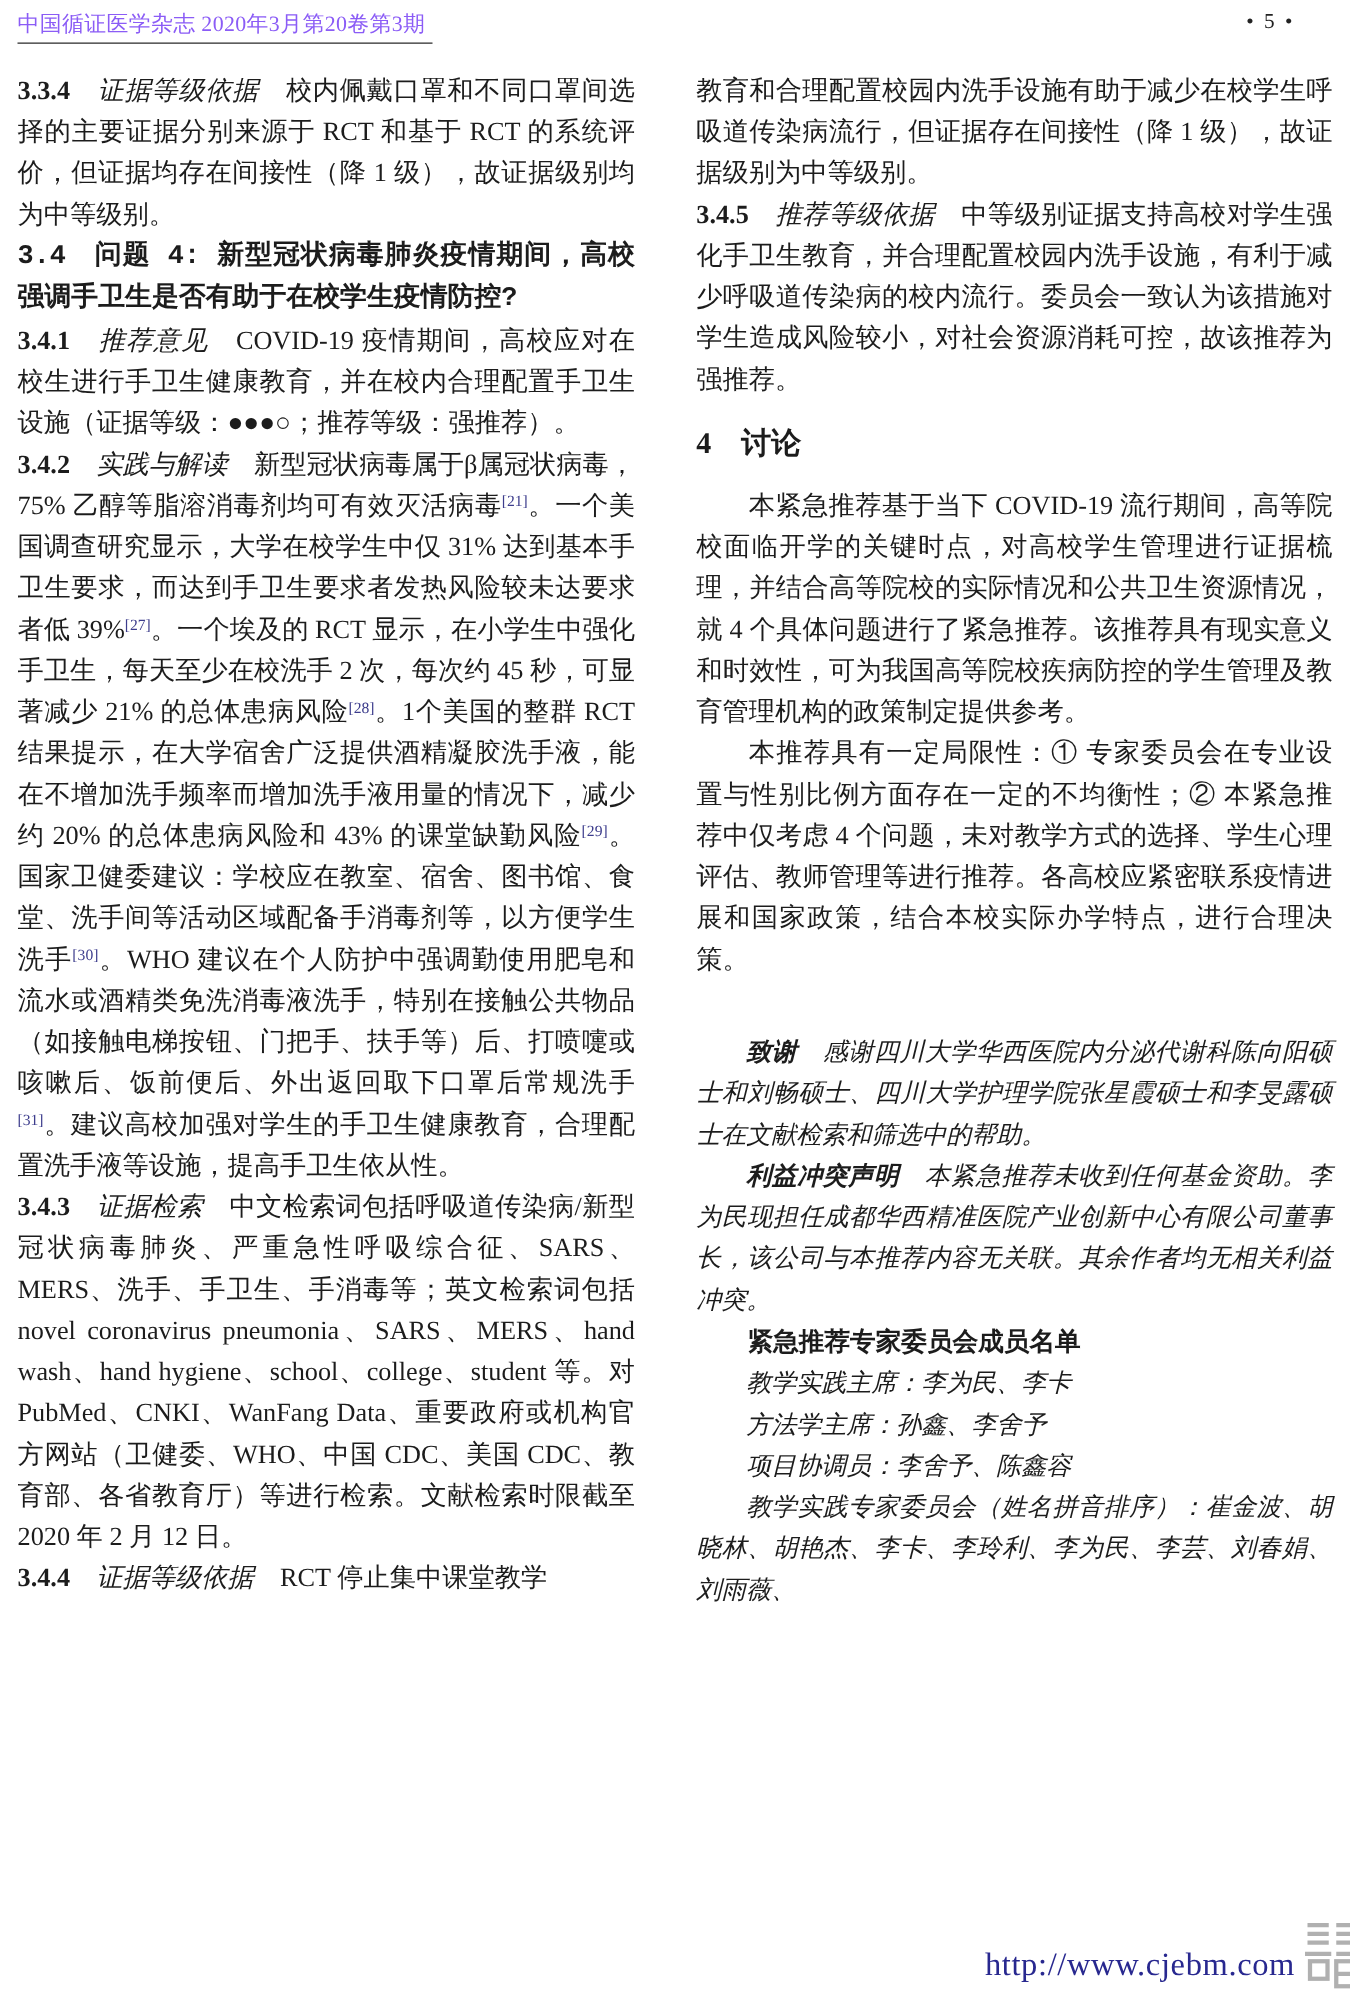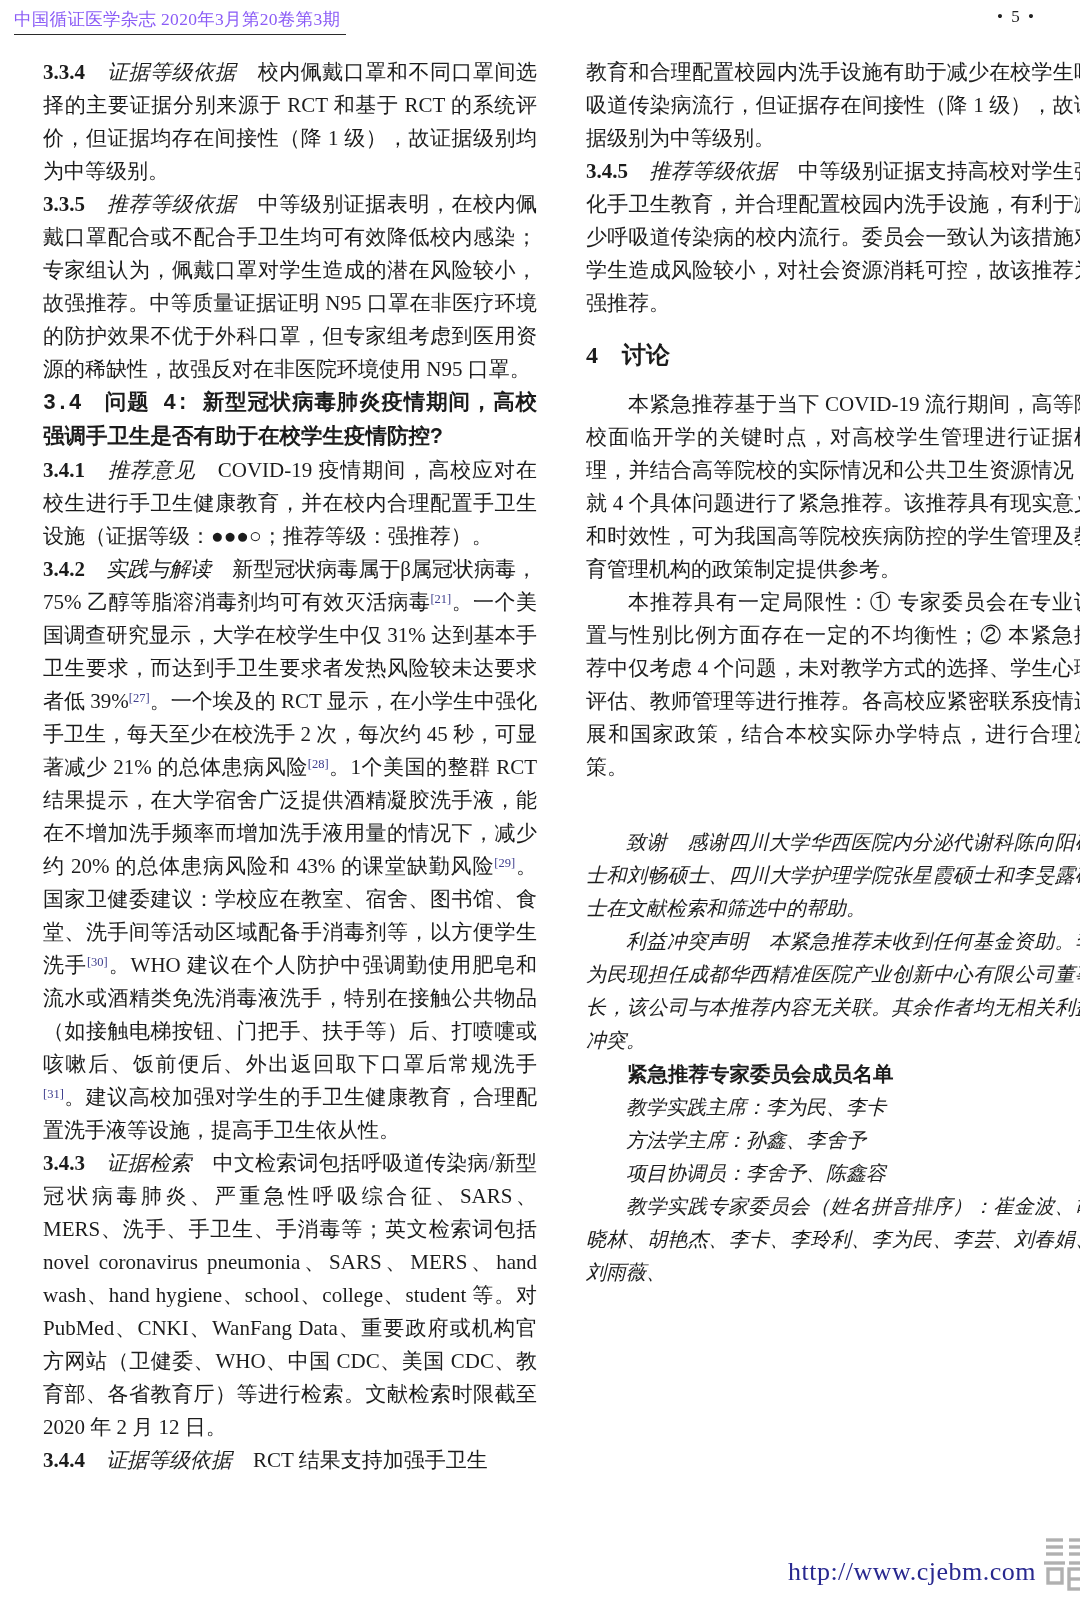--- a/index.html
+++ b/index.html
@@ -9,36 +9,36 @@
     font-family:"Liberation Serif","DejaVu Serif",serif;
   }
   .page{position:absolute;inset:0;}
   
   .hdr{position:absolute;top:7px;left:14px;font-size:17.5px;color:#8b5cf6;
        letter-spacing:.3px;}
   .hdr .rule{border-bottom:1.5px solid #2a2a2a;padding-bottom:5px;padding-right:6px;}
   .pageno{position:absolute;top:7px;right:44px;font-size:17px;color:#222;letter-spacing:2px;}
   
   .col{position:absolute;top:56px;font-size:21px;line-height:33px;
-       text-align:justify;color:#1c1c1c;margin-left:29px;}
+       text-align:justify;color:#1c1c1c;}
   .col-left{left:14px;width:494px;}
   .col-right{left:557px;width:509px;}
   p{margin:0;padding:0;}
   .para{margin:0;}
   .indent{text-indent:2em;}
   
   .h-sub{font-family:Liberation Mono, monospace;font-weight:bold;
          font-size:21.5px;line-height:34px;text-align:justify;}
   .h-sec{font-family:Liberation Serif, serif;font-weight:bold;
          font-size:24px;line-height:30px;margin:20px 0 18px 0;text-align:left;}
   
   .seg-num{font-weight:bold;}
   .seg-kai{font-style:italic;}
   .seg-ref{font-size:12.5px;color:#3c3c8c;vertical-align:6px;line-height:0;letter-spacing:0;}
-  .seg-boldkai{font-weight:normal;font-style:italic;}
+  .seg-boldkai{font-weight:bold;font-style:italic;}
   
   .kai-block{font-size:20px;line-height:33px;font-style:italic;}
   .ack-gap{margin-top:42px;}
   .cmte-head{font-family:"Liberation Sans","DejaVu Sans",sans-serif;
              font-weight:bold;font-style:normal;font-size:20.5px;line-height:34px;
              text-indent:2em;text-align:left;}
   .cmte-line{text-indent:2em;text-align:left;}
   
   .footer-url{position:absolute;right:44px;bottom:10px;font-size:26px;
               color:#28288f;text-decoration:none;letter-spacing:.5px;}
@@ -49,26 +49,25 @@
 
 <div class="page">
 
   <div class="hdr">
     <span class="rule">中国循证医学杂志 2020年3月第20卷第3期</span>
   </div>
   <div class="pageno">• 5 •</div>
 
   <div class="col col-left">
     <p class="para"><span class="seg-num">3.3.4</span><span class="seg-kai">　证据等级依据　</span><span class="seg-plain">校内佩戴口罩和不同口罩间选择的主要证据分别来源于 RCT 和基于 RCT 的系统评价，但证据均存在间接性（降 1 级），故证据级别均为中等级别。</span></p>
-    <p class="para"><span class="seg-num">3.3.5</span><span class="seg-kai">　推荐等级依据　</span><span class="seg-plain">中等级别证据表明，在校内佩戴口罩配合或不配合手卫生均可有效降低校内感染；专家组认为，佩戴口罩对学生造成的潜在风险较小，故强推荐。中等质量证据证明 N95 口罩在非医疗环境的防护效果不优于外科口罩，但专家组考虑到医用资源的稀缺性，故强反对在非医院环境使用 N95 口罩。</span></p>
     <p class="h-sub">3.4　问题 4: 新型冠状病毒肺炎疫情期间，高校强调手卫生是否有助于在校学生疫情防控?</p>
     <p class="para"><span class="seg-num">3.4.1</span><span class="seg-kai">　推荐意见　</span><span class="seg-plain">COVID-19 疫情期间，高校应对在校生进行手卫生健康教育，并在校内合理配置手卫生设施（证据等级：●●●○；推荐等级：强推荐）。</span></p>
     <p class="para"><span class="seg-num">3.4.2</span><span class="seg-kai">　实践与解读　</span><span class="seg-plain">新型冠状病毒属于β属冠状病毒，75% 乙醇等脂溶消毒剂均可有效灭活病毒</span><span class="seg-ref">[21]</span><span class="seg-plain">。一个美国调查研究显示，大学在校学生中仅 31% 达到基本手卫生要求，而达到手卫生要求者发热风险较未达要求者低 39%</span><span class="seg-ref">[27]</span><span class="seg-plain">。一个埃及的 RCT 显示，在小学生中强化手卫生，每天至少在校洗手 2 次，每次约 45 秒，可显著减少 21% 的总体患病风险</span><span class="seg-ref">[28]</span><span class="seg-plain">。1个美国的整群 RCT 结果提示，在大学宿舍广泛提供酒精凝胶洗手液，能在不增加洗手频率而增加洗手液用量的情况下，减少约 20% 的总体患病风险和 43% 的课堂缺勤风险</span><span class="seg-ref">[29]</span><span class="seg-plain">。国家卫健委建议：学校应在教室、宿舍、图书馆、食堂、洗手间等活动区域配备手消毒剂等，以方便学生洗手</span><span class="seg-ref">[30]</span><span class="seg-plain">。WHO 建议在个人防护中强调勤使用肥皂和流水或酒精类免洗消毒液洗手，特别在接触公共物品（如接触电梯按钮、门把手、扶手等）后、打喷嚏或咳嗽后、饭前便后、外出返回取下口罩后常规洗手</span><span class="seg-ref">[31]</span><span class="seg-plain">。建议高校加强对学生的手卫生健康教育，合理配置洗手液等设施，提高手卫生依从性。</span></p>
     <p class="para"><span class="seg-num">3.4.3</span><span class="seg-kai">　证据检索　</span><span class="seg-plain">中文检索词包括呼吸道传染病/新型冠状病毒肺炎、严重急性呼吸综合征、SARS、MERS、洗手、手卫生、手消毒等；英文检索词包括 novel coronavirus pneumonia、SARS、MERS、hand wash、hand hygiene、school、college、student 等。对 PubMed、CNKI、WanFang Data、重要政府或机构官方网站（卫健委、WHO、中国 CDC、美国 CDC、教育部、各省教育厅）等进行检索。文献检索时限截至 2020 年 2 月 12 日。</span></p>
-    <p class="para"><span class="seg-num">3.4.4</span><span class="seg-kai">　证据等级依据　</span><span class="seg-plain">RCT 结果支持加强手卫生</span></p>
+    <p class="para"><span class="seg-num">3.4.4</span><span class="seg-kai">　证据等级依据　</span><span class="seg-plain">RCT 停止集中课堂教学</span></p>
   </div>
 
   <div class="col col-right">
     <p class="para">教育和合理配置校园内洗手设施有助于减少在校学生呼吸道传染病流行，但证据存在间接性（降 1 级），故证据级别为中等级别。</p>
     <p class="para"><span class="seg-num">3.4.5</span><span class="seg-kai">　推荐等级依据　</span><span class="seg-plain">中等级别证据支持高校对学生强化手卫生教育，并合理配置校园内洗手设施，有利于减少呼吸道传染病的校内流行。委员会一致认为该措施对学生造成风险较小，对社会资源消耗可控，故该推荐为强推荐。</span></p>
     <p class="h-sec">4　讨论</p>
     <p class="para indent">本紧急推荐基于当下 COVID-19 流行期间，高等院校面临开学的关键时点，对高校学生管理进行证据梳理，并结合高等院校的实际情况和公共卫生资源情况，就 4 个具体问题进行了紧急推荐。该推荐具有现实意义和时效性，可为我国高等院校疾病防控的学生管理及教育管理机构的政策制定提供参考。</p>
     <p class="para indent">本推荐具有一定局限性：① 专家委员会在专业设置与性别比例方面存在一定的不均衡性；② 本紧急推荐中仅考虑 4 个问题，未对教学方式的选择、学生心理评估、教师管理等进行推荐。各高校应紧密联系疫情进展和国家政策，结合本校实际办学特点，进行合理决策。</p>
 
     <div class="kai-block ack-gap">

